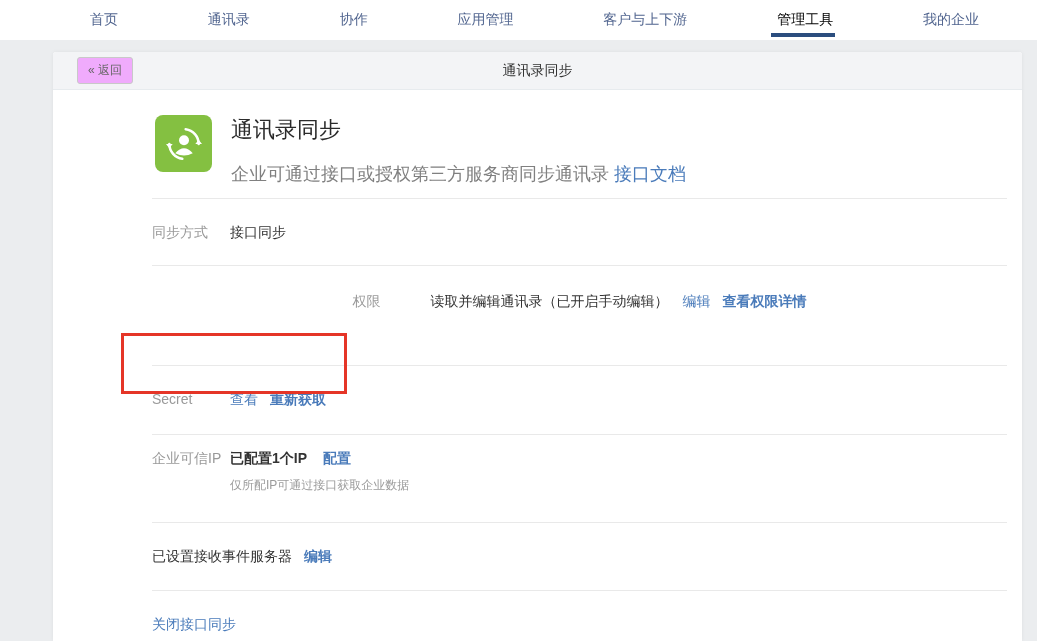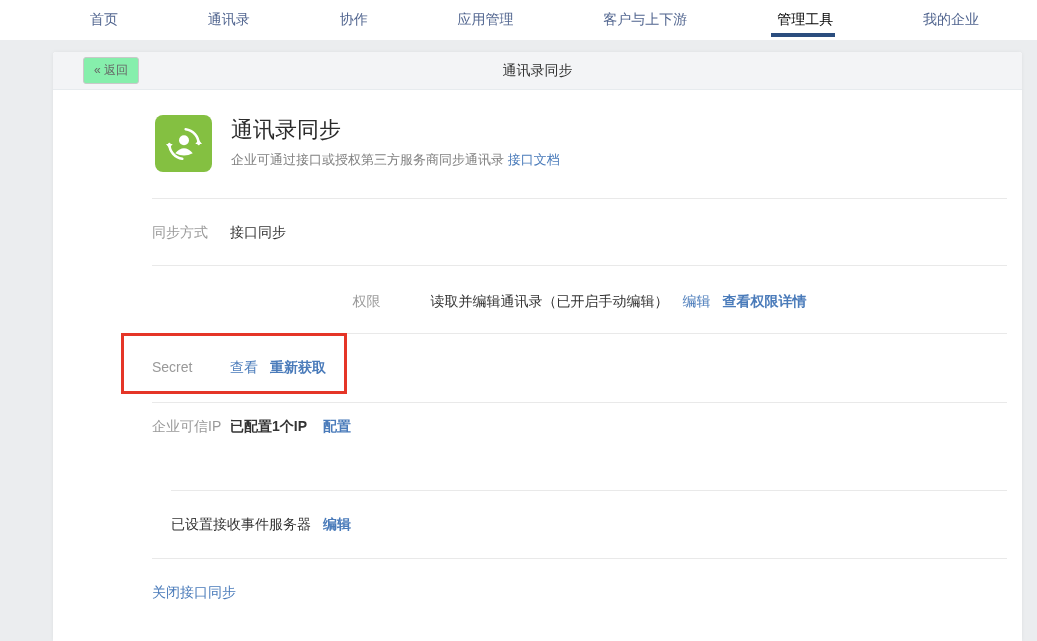--- a/index.html
+++ b/index.html
@@ -39,59 +39,59 @@
     box-shadow: 0 0 4px rgba(0,0,0,0.06);
   }
   .card-header {
     position: relative; height: 38px;
     background: #f3f4f6;
     border-bottom: 1px solid #e7ebee;
     border-radius: 3px 3px 0 0;
     display: flex; align-items: center;
   }
   .back-btn {
-    margin-left: 30px;
+    margin-left: 24px;
     padding: 4px 10px;
     font-size: 12px; color: #666;
-    background: #86efac;
+    background: #f0abfc;
     border: 1px solid #c9c9c9; border-radius: 3px;
     cursor: pointer; white-space: nowrap;
   }
   .card-title {
     position: absolute; left: 0; right: 0; text-align: center;
     font-size: 14px; color: #333; pointer-events: none;
   }
 
   .card-body { position: relative; padding: 0 15px 0 99px; }
 
   
   .app-header { display: flex; padding: 25px 0 0 3px; height: 108px; }
   .app-icon {
     width: 57px; height: 57px; border-radius: 8px;
     background: #84c041; flex: 0 0 auto;
     display: flex; align-items: center; justify-content: center;
   }
   .app-head-text { margin-left: 19px; padding-top: 1px; }
   .app-title { font-size: 22px; color: #2b2b2b; font-weight: 400; line-height: 28px; }
-  .app-subtitle { margin-top: 7px; font-size: 13px; color: #808080; }
+  .app-subtitle { margin-top: 18px; font-size: 18px; color: #808080; }
   a.lnk { color: #4a7bba; text-decoration: none; cursor: pointer; }
 
   
   .row {
     border-top: 1px solid #e9e9e9;
     display: flex; align-items: flex-start;
     font-size: 14px;
   }
   .row .lbl { width: 78px; flex: 0 0 auto; color: #999; }
   .row .val { color: #333; }
   .row-sync   { height: 67px; padding-top: 25px; }
   .row-perm   { height: 68px; padding-top: 27px; justify-content: center; }
-  .row-secret { height: 69px; padding-top: 25px; }
+  .row-secret { height: 69px; padding-top: 25px; margin-top: 32px; }
   .row-ip     { height: 88px; padding-top: 15px; }
-  .row-event  { height: 68px; padding-top: 25px; margin-left: 19px; }
+  .row-event  { height: 68px; padding-top: 25px; }
   .row-close  { height: 83px; padding-top: 25px; }
   .gap-l { margin-left: 14px; }
   .gap-m { margin-left: 12px; font-weight: bold; }
   .bold { font-weight: bold; }
   .note { margin-top: 9px; font-size: 12px; color: #9b9b9b; }
 
   
   .annotation-box {
     position: absolute; left: 68px; top: 281px;
     width: 226px; height: 61px;
@@ -165,20 +165,21 @@
         <a class="lnk gap-m">重新获取</a>
       </div>
 
       <div class="row row-ip">
         <div class="lbl">企业可信IP</div>
         <div>
           <div>
             <span class="val bold">已配置1个IP</span>
             <a class="lnk gap-m">配置</a>
           </div>
+          <div class="note">仅所配IP可通过接口获取企业数据</div>
         </div>
       </div>
 
       <div class="row row-event">
         <div class="val">已设置接收事件服务器</div>
         <a class="lnk gap-m">编辑</a>
       </div>
 
       <div class="row row-close">
         <a class="lnk">关闭接口同步</a>

